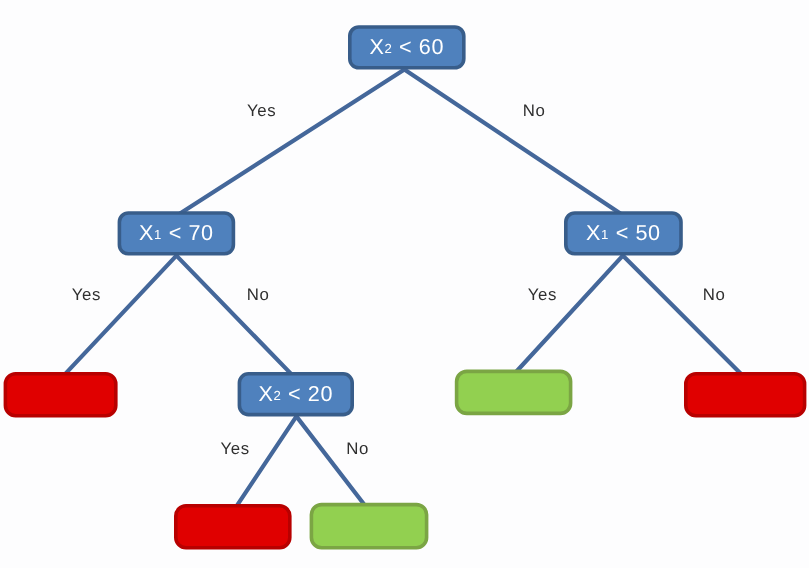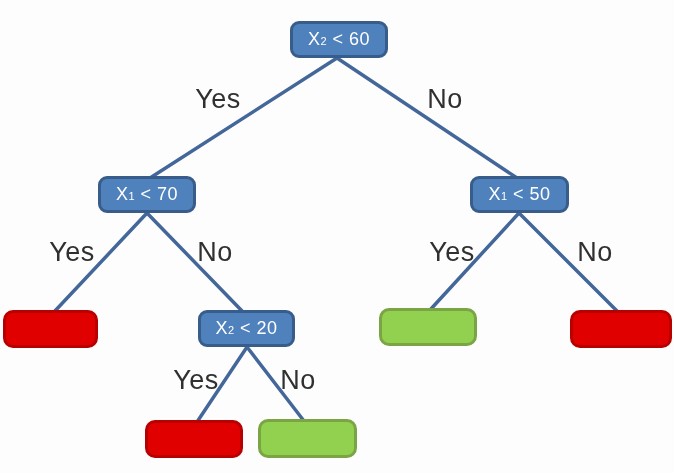--- a/index.html
+++ b/index.html
@@ -55,21 +55,21 @@
     background: var(--red-fill, #e00000);
     border-color: var(--red-border, #b80000);
   }
   .leaf[data-outcome="green"] {
     background: var(--green-fill, #92d050);
     border-color: var(--green-border, #7ba544);
   }
   .edge-label {
     position: absolute;
     transform: translateX(-50%);
-    font-size: 27px;
+    font-size: 14px;
     color: var(--label-text, #303030);
     letter-spacing: 0.5px;
     white-space: nowrap;
   }
 </style>
 </head>
 <body>
 
 <div class="canvas">
 

